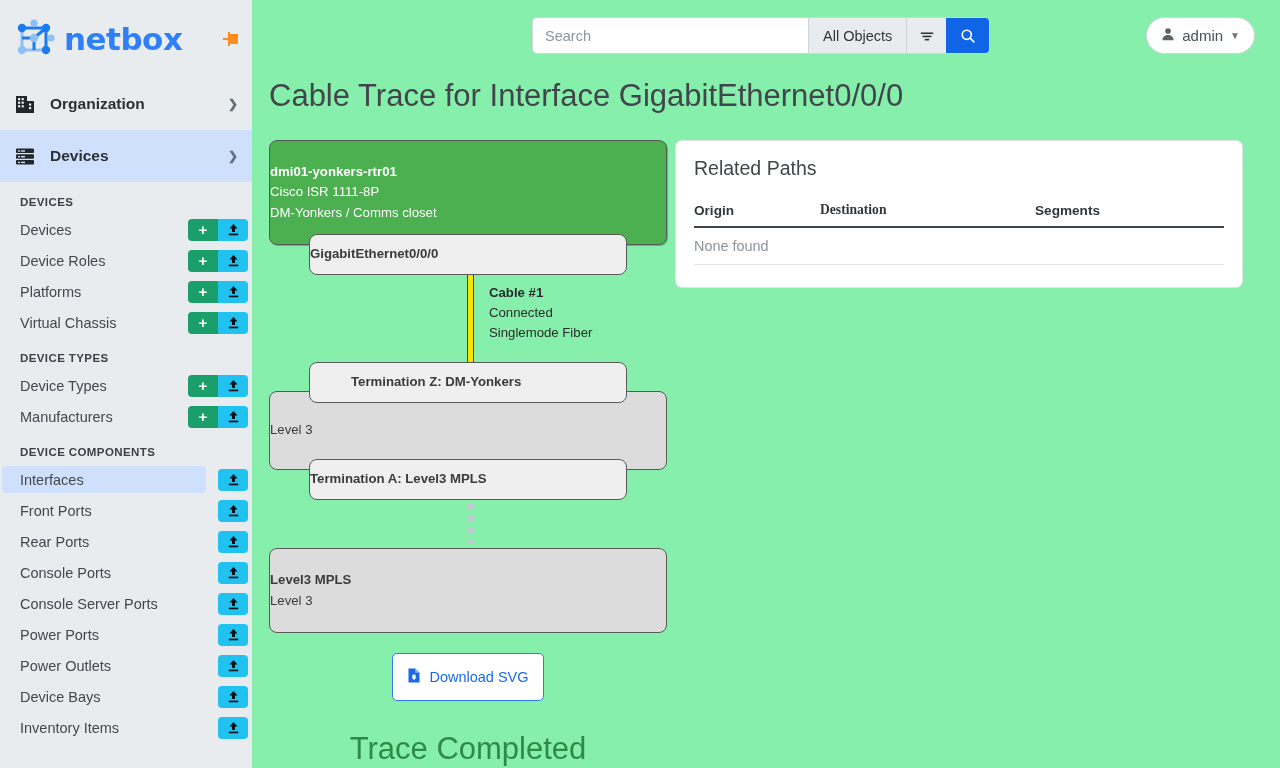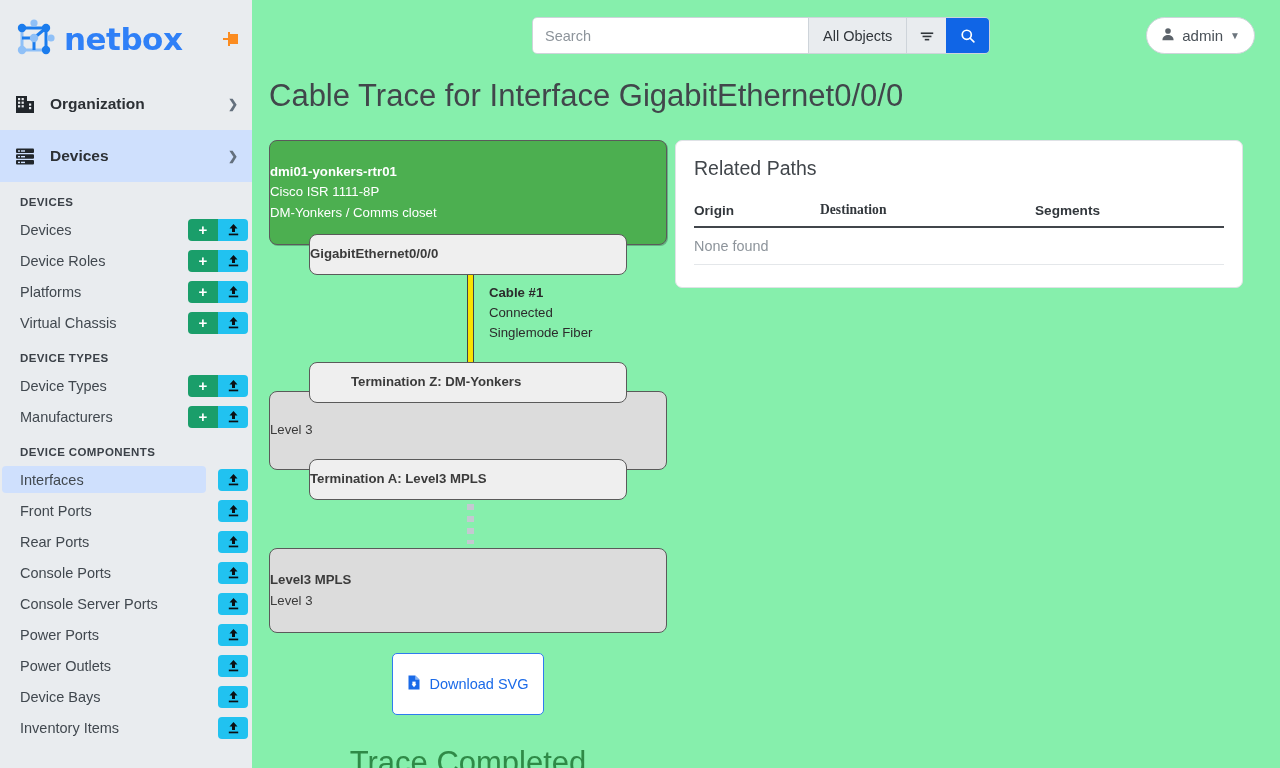--- a/index.html
+++ b/index.html
@@ -163,21 +163,21 @@
   .dashed-seg { position: relative; height: 48px; }
   .dashed-line {
     position: absolute; left: 198px; top: 4px; width: 7px; height: 40px;
     background-image: repeating-linear-gradient(to bottom, #c3c9d1 0 6px, transparent 6px 12px);
   }
 
   .dl-btn-row { margin-top: 20px; display: flex; justify-content: center; width: 398px; }
   .dl-btn {
     display: inline-flex; align-items: center; gap: 8px;
     border: 1px solid #2f7bef; color: #1a6ae8; background: #fff;
-    border-radius: 5px; padding: 21px 14px; font-size: 14.5px; cursor: pointer;
+    border-radius: 5px; padding: 14px 14px; font-size: 14.5px; cursor: pointer;
   }
   .dl-btn svg { width: 14px; height: 15px; }
 
   .trace-done {
     margin-top: 30px; width: 398px; text-align: center;
     font-size: 31px; color: #2f8a47; font-weight: 400;
   }
 
   
   .card {

